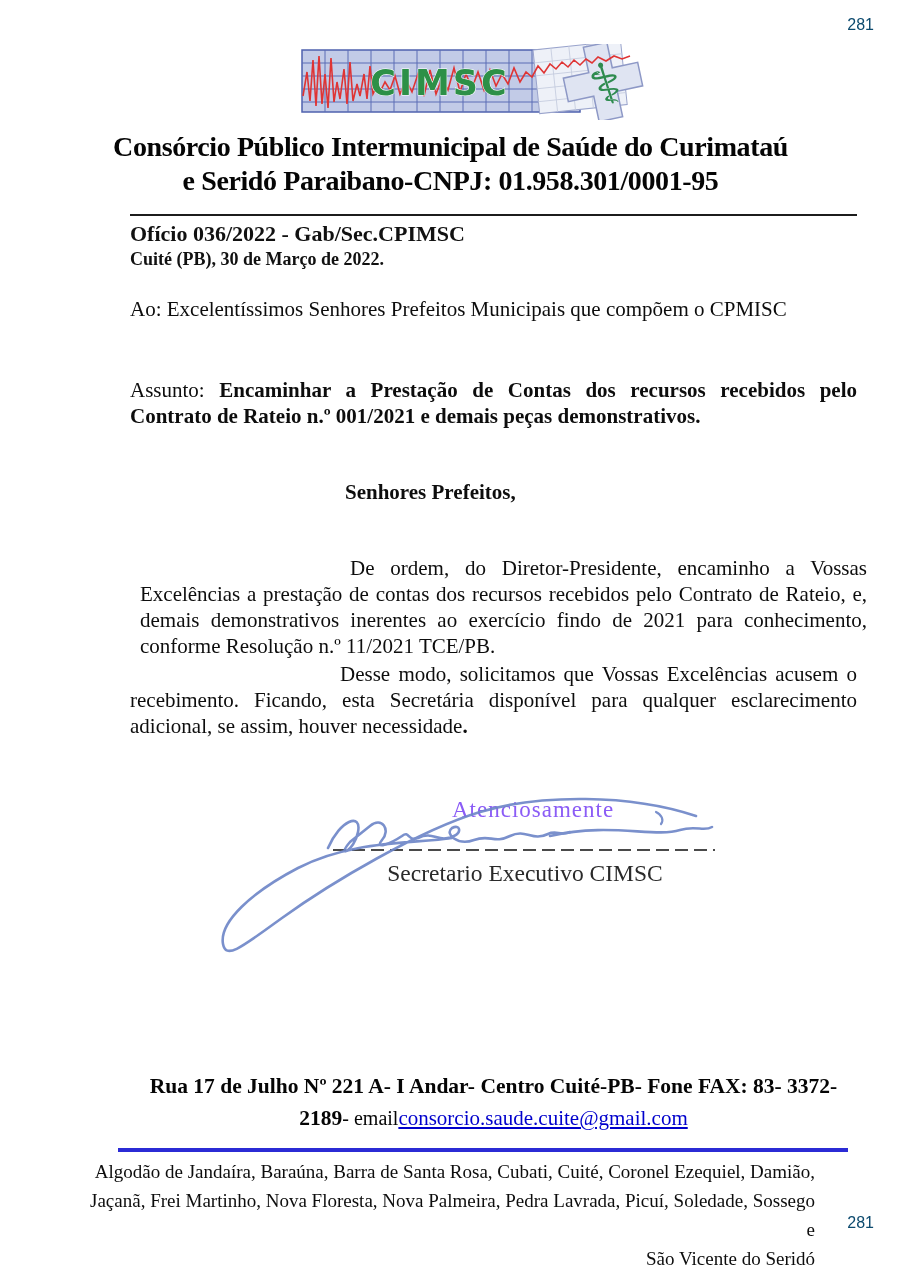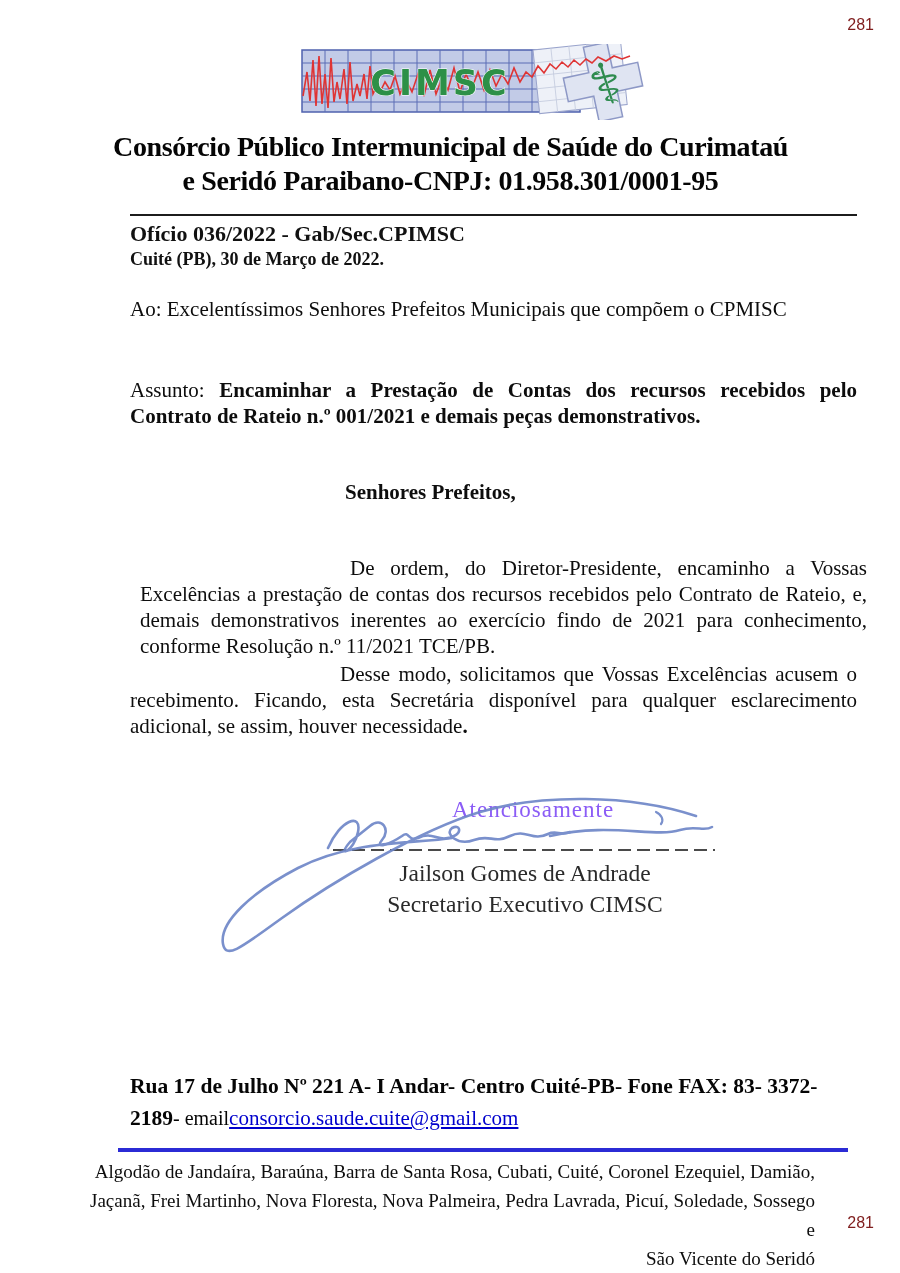--- a/index.html
+++ b/index.html
@@ -1,21 +1,21 @@
 <!DOCTYPE html>
 <html><head>
 <meta charset="utf-8">
 <style>
   html,body{margin:0;padding:0;background:#fff;}
   .page{
     position:relative;width:900px;height:1273px;background:#ffffff;
     font-family:"Liberation Serif", serif;color:#111;overflow:hidden;
   }
   .abs{position:absolute;}
-  .pageno{font-family:"Liberation Sans", sans-serif;font-size:16px;color:#7f1d1d;}
+  .pageno{font-family:"Liberation Sans", sans-serif;font-size:16px;color:#0c4a6e;}
   
   .title{
     left:87px;top:130px;width:727px;text-align:center;font-weight:bold;
     font-size:28px;line-height:34px;letter-spacing:-0.4px;color:#050505;
   }
   .rule1{left:130px;top:214px;width:727px;border-top:2px solid #1c1c1c;height:0;}
   .reference{left:130px;top:221px;width:727px;font-weight:bold;font-size:22px;}
   .dateline{left:130px;top:249px;width:727px;font-weight:bold;font-size:18px;}
   
   .bodytxt{font-size:21px;line-height:26px;color:#0d0d0d;}
@@ -27,21 +27,21 @@
   .b{font-weight:bold;}
   
   .closing{left:452px;top:797px;font-size:23px;letter-spacing:1px;color:#8b5cf6;}
   .dashline{
     left:333px;top:849px;width:382px;height:2px;
     background:repeating-linear-gradient(90deg,#4a4a4a 0 13px,transparent 13px 19px);
   }
   .sigtext{left:330px;top:858px;width:390px;text-align:center;font-size:23.5px;line-height:31px;color:#2a2a2a;}
   .sigink{left:210px;top:786px;width:515px;height:178px;pointer-events:none;}
   
-  .address{left:130px;top:1070px;width:727px;font-weight:bold;font-size:21.5px;line-height:32px;color:#050505;}
+  .address{left:130px;top:1070px;width:727px;text-align:center;font-weight:bold;font-size:21.5px;line-height:32px;color:#050505;}
   .address .reg{font-weight:normal;font-size:20px;}
   .address a{color:#0000cc;text-decoration:underline;font-weight:normal;font-size:21px;margin-top:38px;}
   .rule2{left:118px;top:1148px;width:730px;height:3.5px;background:#2b2bd5;}
   .munis{left:85px;top:1157px;width:730px;text-align:right;font-size:19px;line-height:29px;color:#0d0d0d;}
 </style>
 </head>
 <body>
 
 <div class="page">
 
@@ -87,21 +87,20 @@
 
   <div class="abs bodytxt para1">De ordem, do Diretor-Presidente, encaminho a Vossas Excelências a prestação de contas dos recursos recebidos pelo Contrato de Rateio, e, demais demonstrativos inerentes ao exercício findo de 2021 para conhecimento, conforme Resolução n.º 11/2021 TCE/PB.</div>
 
   <div class="abs bodytxt para2"><span>Desse modo, solicitamos que Vossas Excelências acusem o recebimento. Ficando, esta Secretária disponível para qualquer esclarecimento adicional, se assim, houver necessidade</span><span class="b">.</span></div>
 
   <div class="abs closing">Atenciosamente</div>
 
   <div class="abs dashline"></div>
 
   <div class="abs sigtext">
-    <div>Jailson Gomes de Andrade</div>
     <div>Secretario Executivo CIMSC</div>
   </div>
 
   <svg class="abs sigink" viewBox="0 0 515 178">
     <g fill="none" stroke-width="2.6" stroke-linecap="round" opacity="0.92" stroke="#6f87c8">
       <path d="M486,30 C420,8 330,8 270,26 C210,44 122,96 72,132 C32,161 16,174 13,158 C9,136 42,106 88,82 C142,54 202,58 242,52"></path>
       <path d="M118,62 C130,34 152,26 148,46 C144,66 126,72 140,56 L160,40 C172,30 181,44 172,54 C164,64 180,58 192,50 C200,44 197,56 208,52 C224,44 228,58 244,50 C252,46 250,38 242,42 C234,48 248,60 264,54 C280,48 284,58 300,50 C316,42 322,56 338,48 C346,44 351,50 360,46"></path>
       <path d="M340,50 C400,36 444,52 470,44 C486,39 494,46 502,41"></path>
       <path d="M446,26 C452,29 454,34 451,38" stroke-width="2.2"></path>
     </g>

